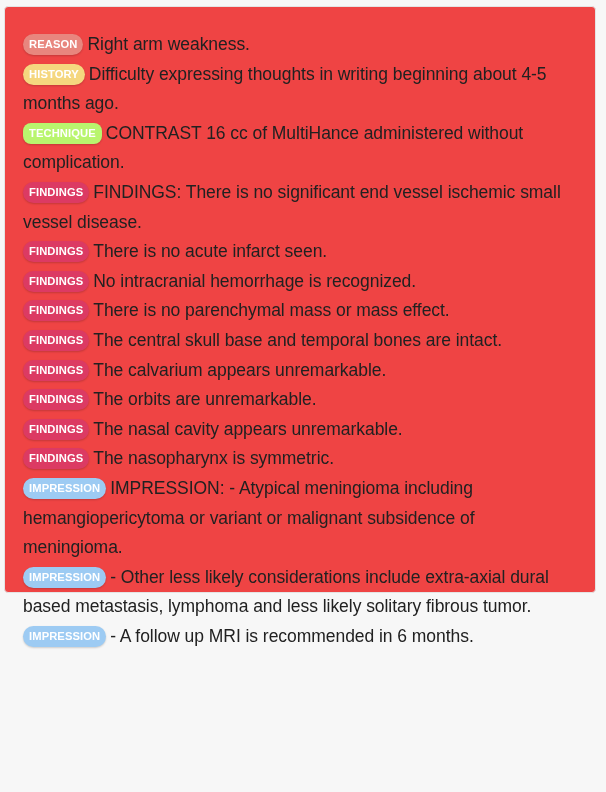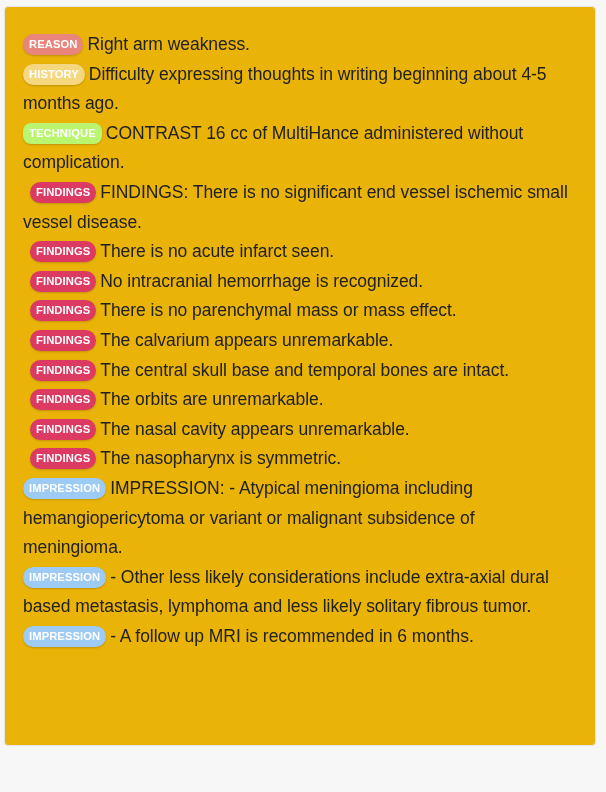--- a/index.html
+++ b/index.html
@@ -12,22 +12,22 @@
     }
     body {
       font-family: "Liberation Sans", "DejaVu Sans", sans-serif;
       color: #212121;
     }
     .card {
       position: absolute;
       left: 4px;
       top: 6px;
       width: 592px;
-      height: 740px;
-      background: #eab308;
+      height: 587px;
+      background: #ef4444;
       border: 1px solid #e4e4e4;
       border-radius: 4px;
       box-sizing: border-box;
       padding: 23px 18px 0 18px;
     }
     .entry {
       font-size: 17.5px;
       line-height: 29.6px;
       letter-spacing: -0.05px;
     }
@@ -43,21 +43,21 @@
       color: #ffffff;
       vertical-align: 2px;
       margin-right: 4px;
       box-shadow: 0 1px 2px rgba(0,0,0,0.18);
       letter-spacing: 0.1px;
     }
     .badge.reason { background: #e8867e; }
     .badge.history { background: #f5d77f; text-align: center; }
     .badge.comparison { background: #0a25f0; }
     .badge.technique { background: #b9f56e; border-radius: 8px; }
-    .badge.findings { background: #dc3a63; margin-left: 7px; }
+    .badge.findings { background: #dc3a63; }
     .badge.impression { background: #9dcbf3; }
   </style>
 </head>
 <body>
 
 <div class="card">
   <div class="entry">
     <span class="badge reason">REASON</span><span>Right arm weakness.</span>
   </div>
   <div class="entry">
@@ -72,24 +72,24 @@
   <div class="entry">
     <span class="badge findings">FINDINGS</span><span>There is no acute infarct seen.</span>
   </div>
   <div class="entry">
     <span class="badge findings">FINDINGS</span><span>No intracranial hemorrhage is recognized.</span>
   </div>
   <div class="entry">
     <span class="badge findings">FINDINGS</span><span>There is no parenchymal mass or mass effect.</span>
   </div>
   <div class="entry">
-    <span class="badge findings">FINDINGS</span><span>The calvarium appears unremarkable.</span>
+    <span class="badge findings">FINDINGS</span><span>The central skull base and temporal bones are intact.</span>
   </div>
   <div class="entry">
-    <span class="badge findings">FINDINGS</span><span>The central skull base and temporal bones are intact.</span>
+    <span class="badge findings">FINDINGS</span><span>The calvarium appears unremarkable.</span>
   </div>
   <div class="entry">
     <span class="badge findings">FINDINGS</span><span>The orbits are unremarkable.</span>
   </div>
   <div class="entry">
     <span class="badge findings">FINDINGS</span><span>The nasal cavity appears unremarkable.</span>
   </div>
   <div class="entry">
     <span class="badge findings">FINDINGS</span><span>The nasopharynx is symmetric.</span>
   </div>

